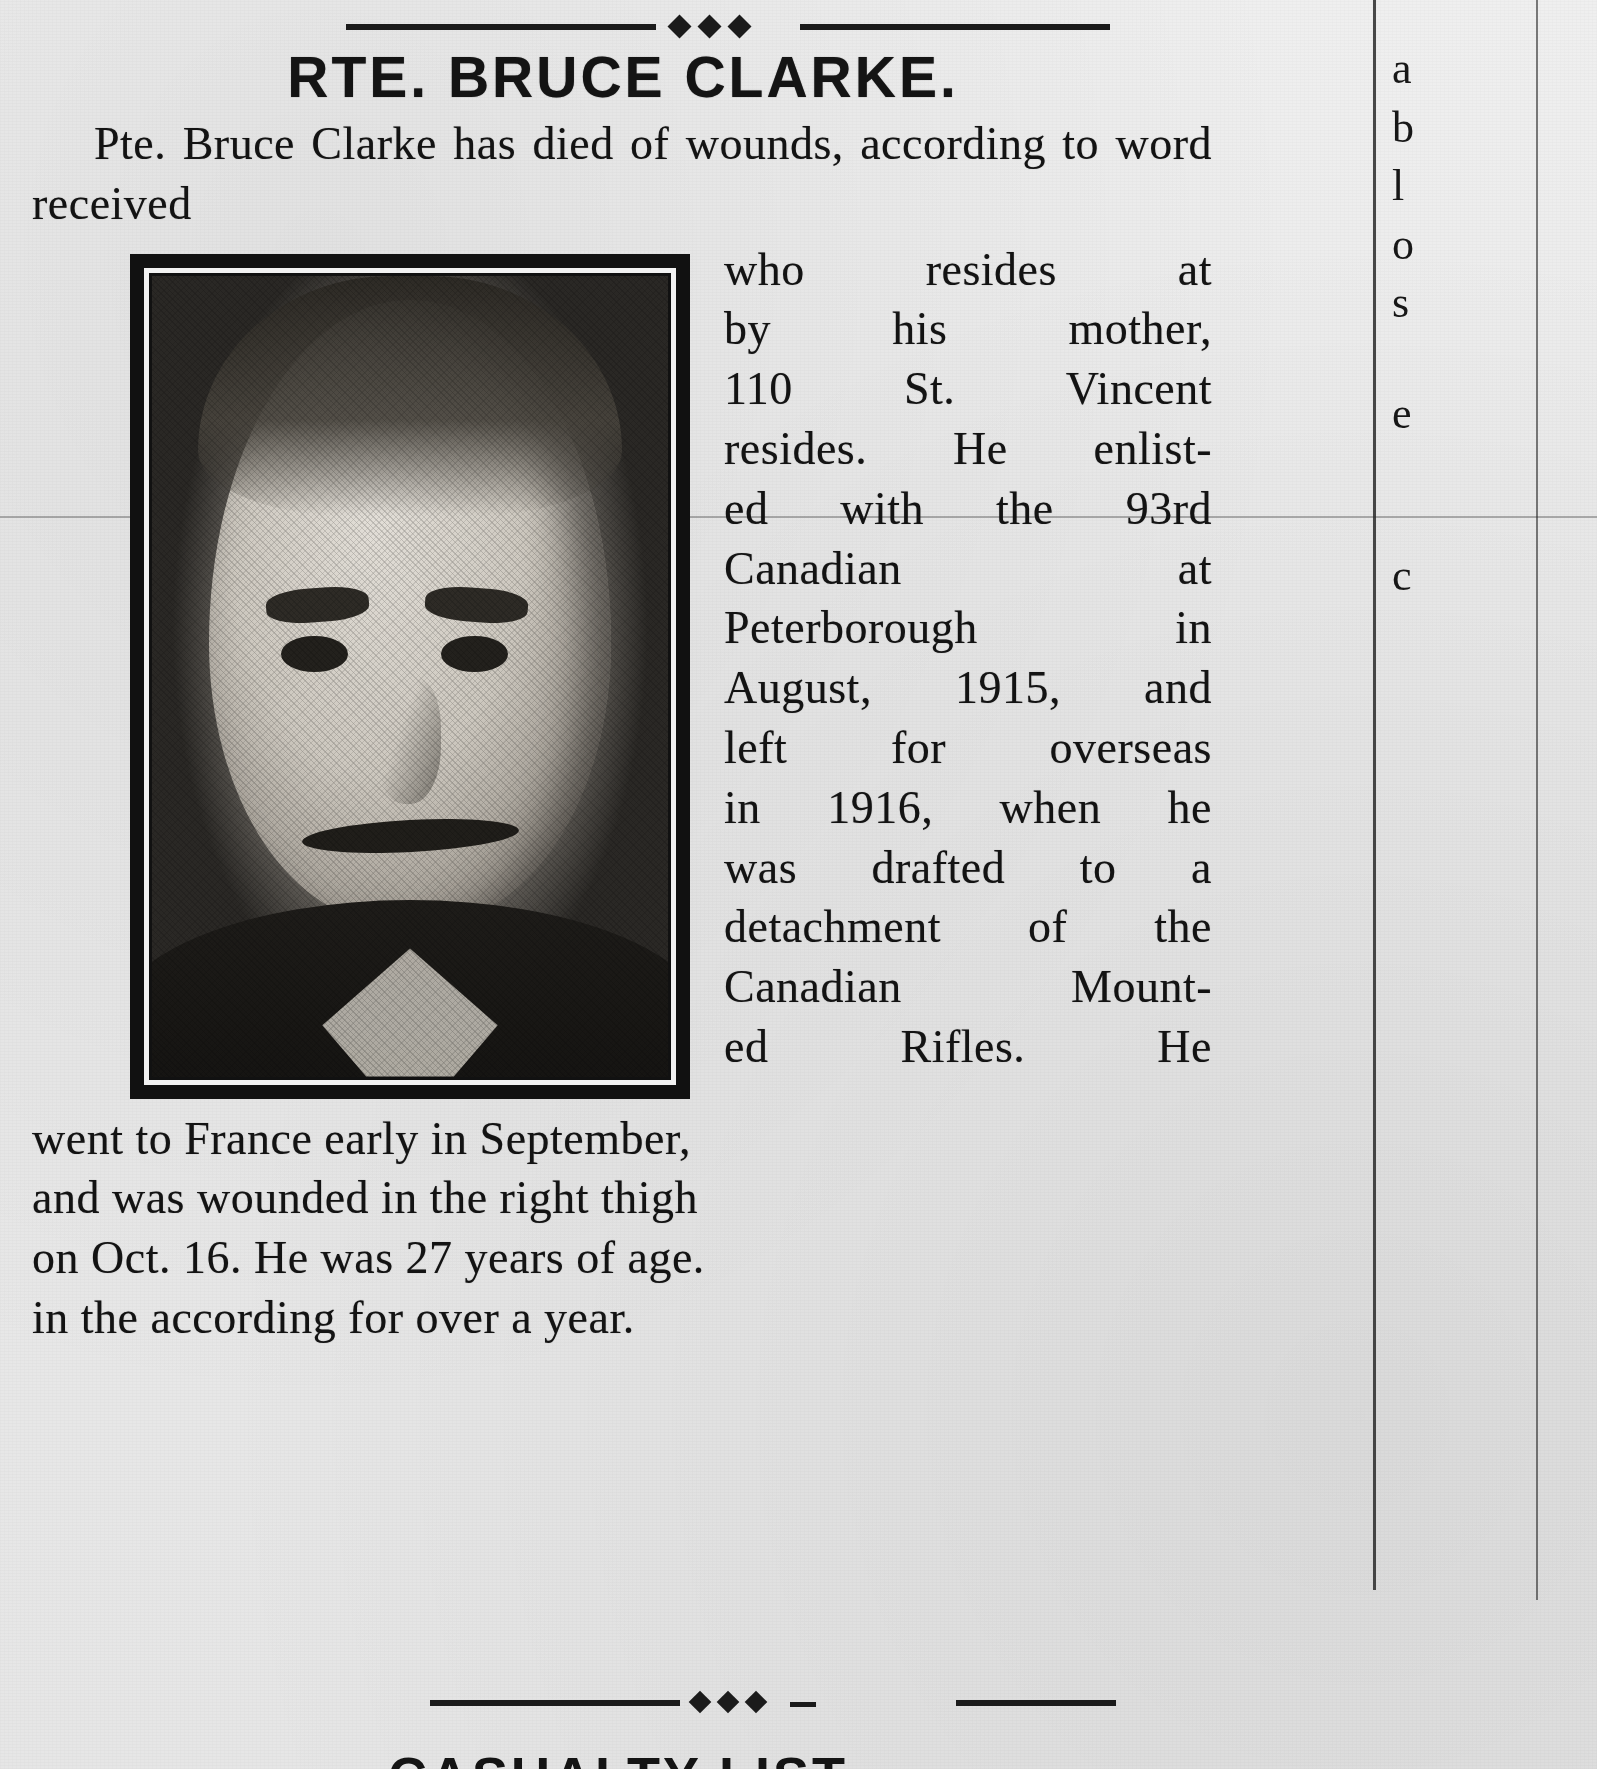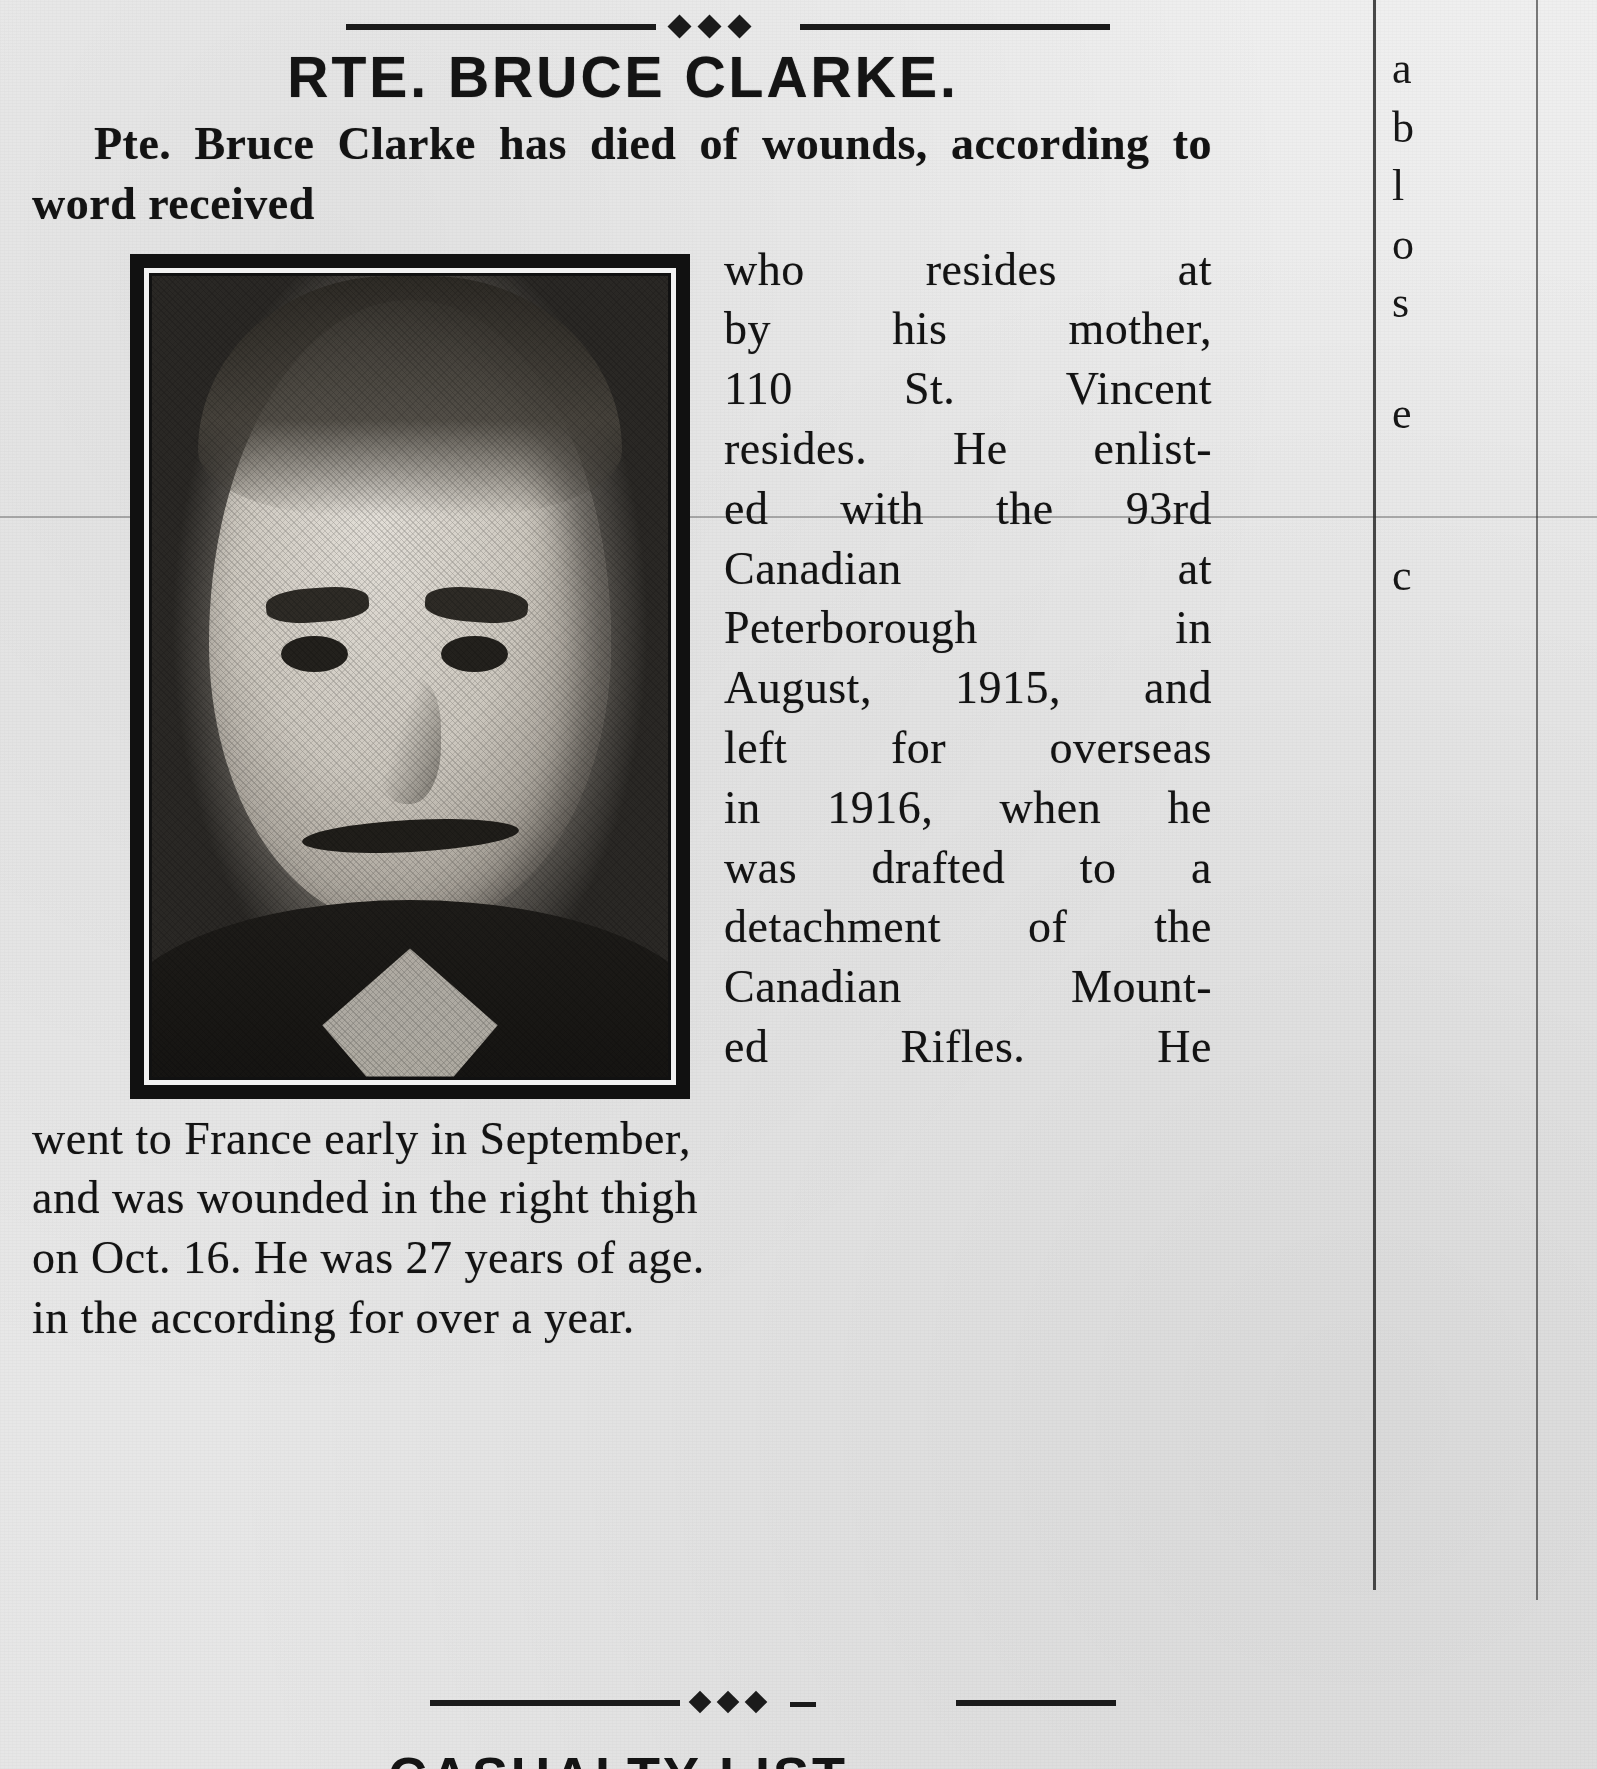--- a/index.html
+++ b/index.html
@@ -111,21 +111,20 @@
     font-size: 46px;
     line-height: 1.30;
     letter-spacing: .5px;
     text-shadow: 0 0 1px rgba(0,0,0,.35);
   }
 
   .lead {
     margin: 0 18px 0 26px;
     text-align: justify;
     text-indent: 62px;
-    font-weight: bold;
   }
 
   
   .photo-wrap {
     margin: 6px 18px 0 26px;
   }
 
   .photo {
     float: left;
     width: 560px;

